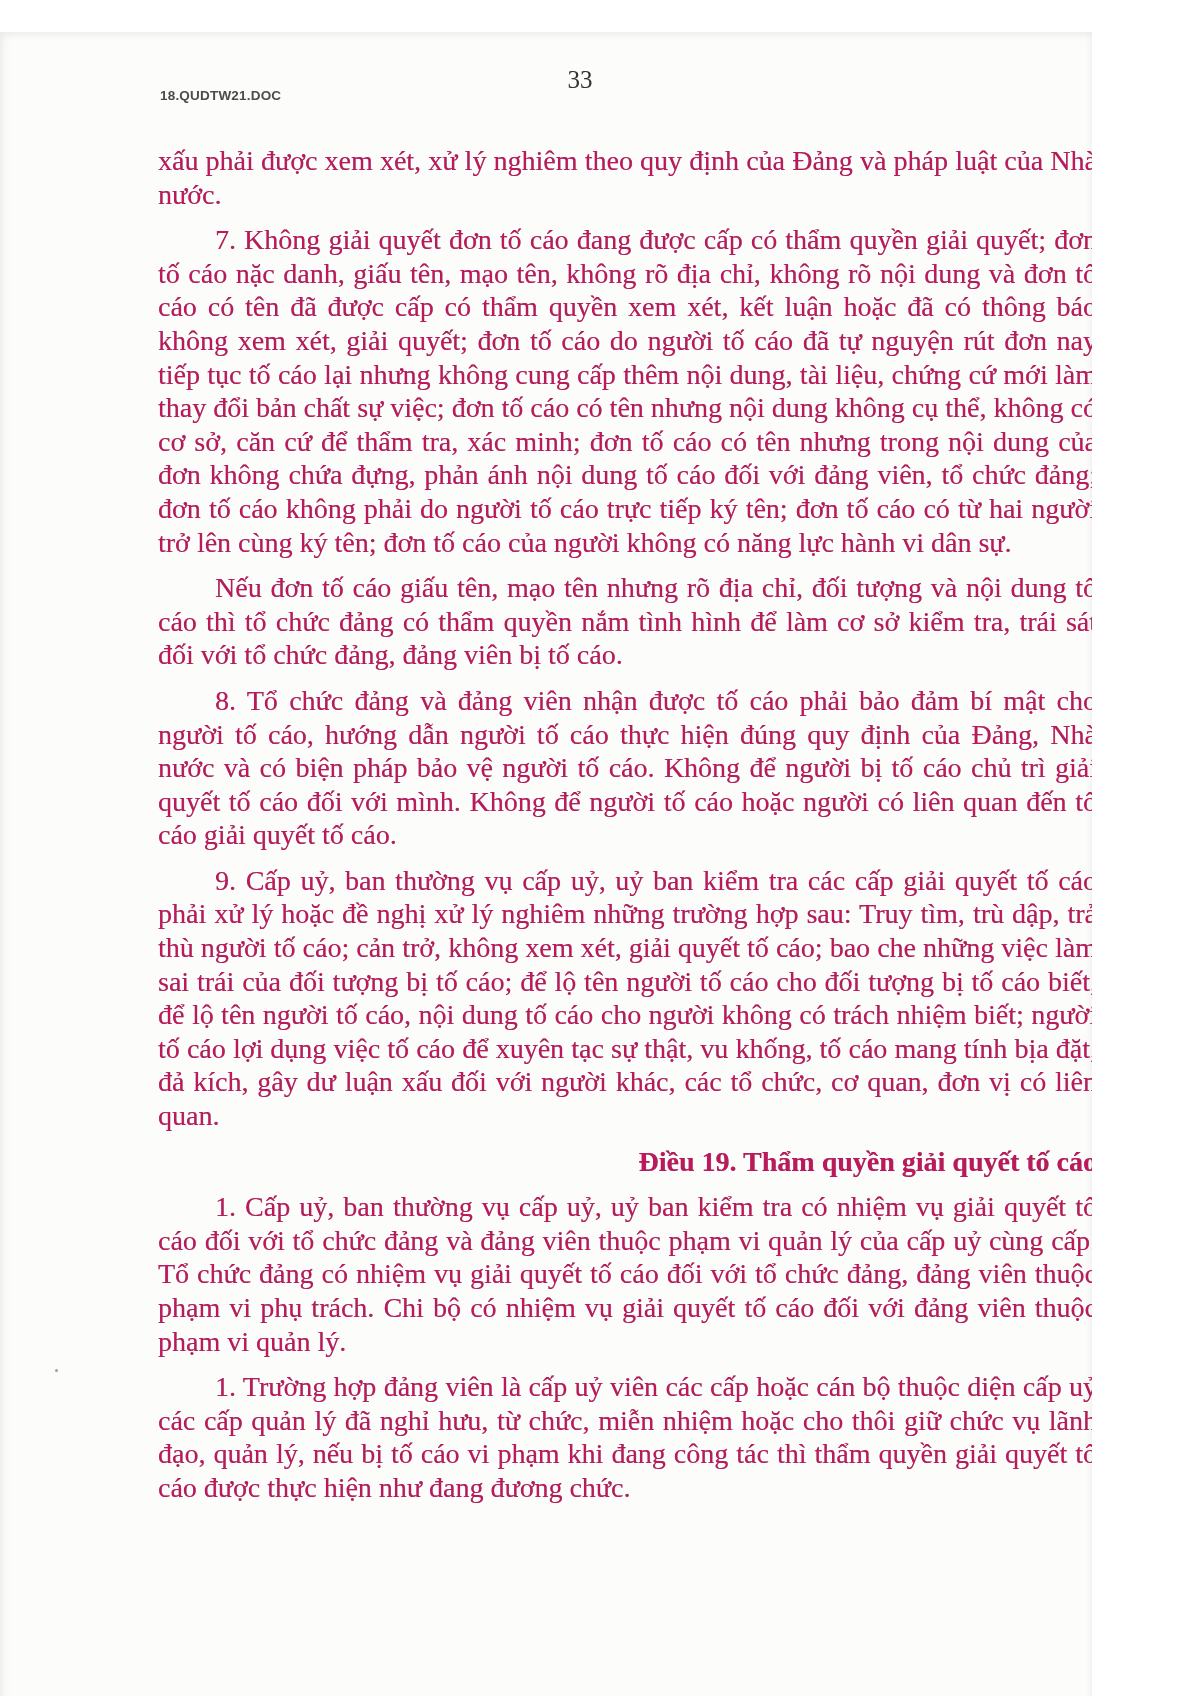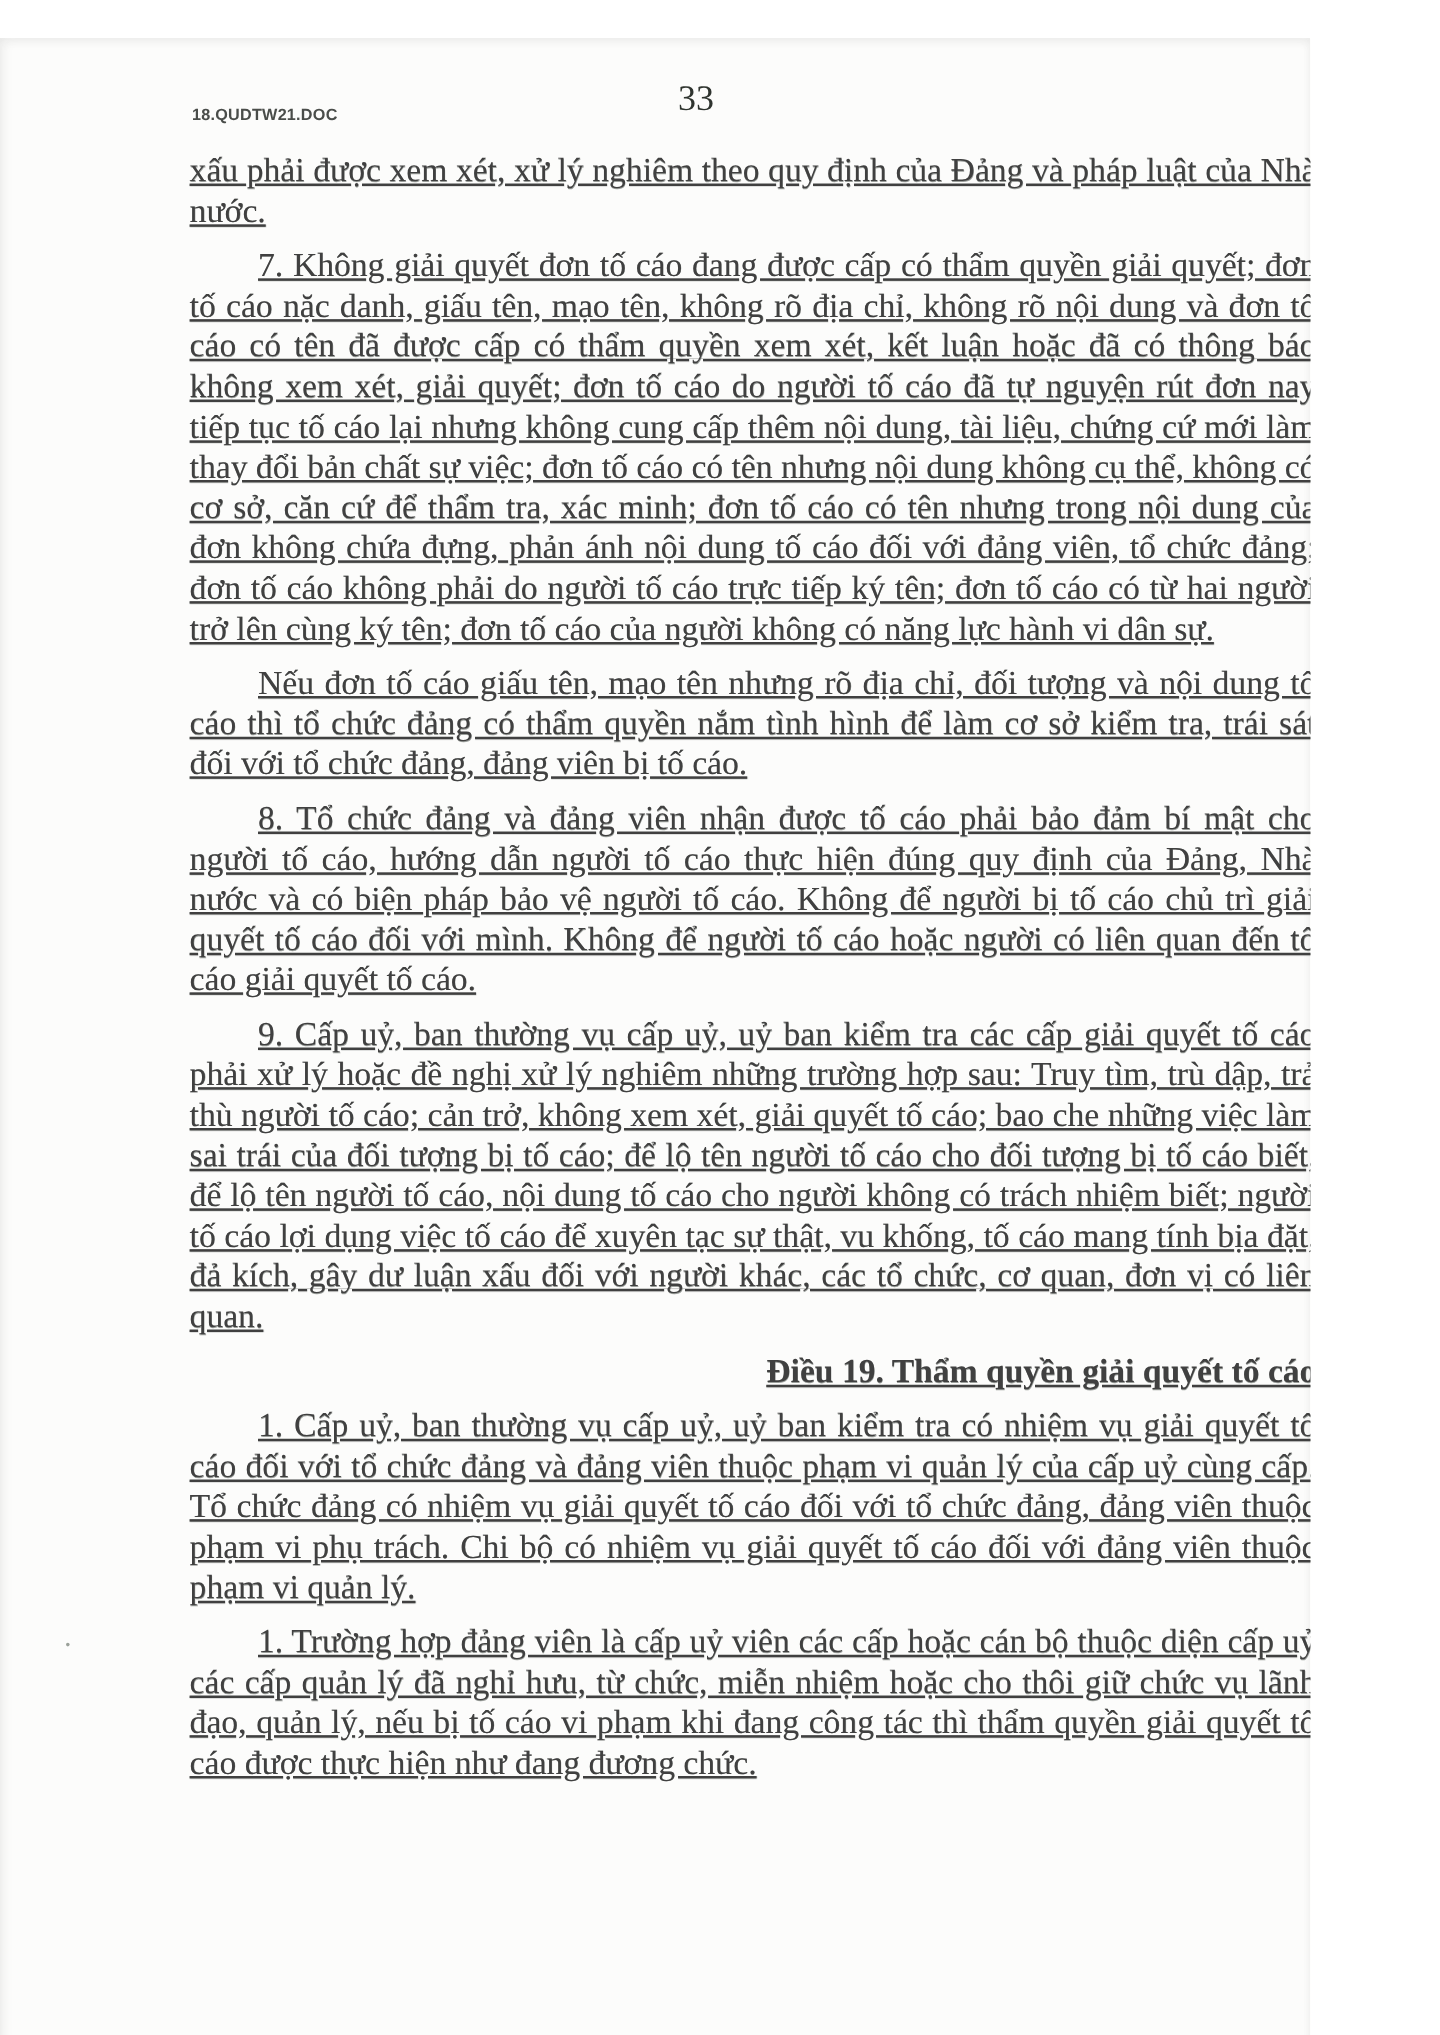--- a/index.html
+++ b/index.html
@@ -29,35 +29,34 @@
     letter-spacing: 0.2px;
     color: #4a4d4a;
   }
   .pagenum {
     position: absolute;
     left: 0;
     top: 34px;
     width: 1160px;
     text-align: center;
     font-family: "Liberation Serif", serif;
-    font-size: 30px;
+    font-size: 25px;
     color: #2f342f;
   }
   .doc-body {
     position: absolute;
     left: 158px;
-    top: 94px;
+    top: 112px;
     width: 939px;
     font-family: "Liberation Serif", serif;
     font-size: 28px;
     line-height: 33.6px;
-    color: #404040;
+    color: #be185d;
     text-align: justify;
     text-shadow: 0.25px 0.25px 0.35px rgba(57,66,60,0.5);
-    text-decoration: underline;
   }
   .para {
     margin: 12px 0 0 0;
     padding: 0;
   }
   .para:first-child {
     margin-top: 0;
   }
   .para.indent {
     text-indent: 57px;

